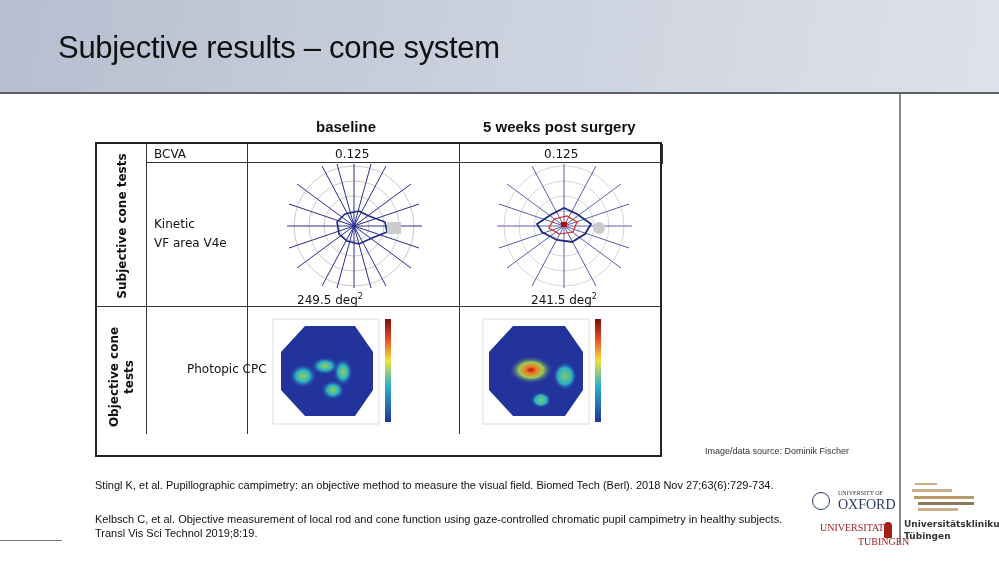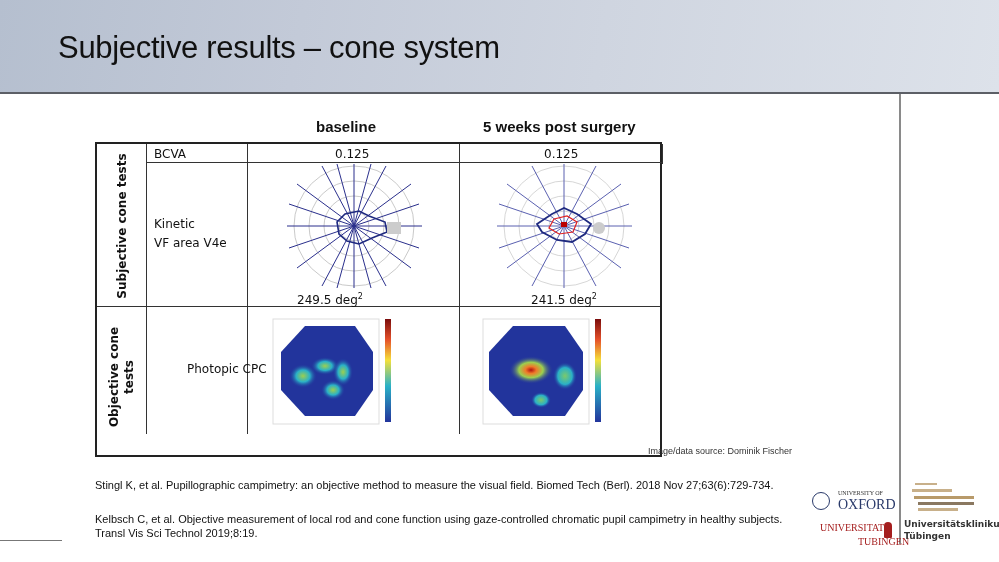--- a/index.html
+++ b/index.html
@@ -10,21 +10,21 @@
   .title { position:absolute; left:58px; top:30px; font-size:31px; color:#111; letter-spacing:-0.3px; }
   .vline { position:absolute; left:899px; top:94px; width:2px; height:450px; background:#8a8a8a; }
   .foot-line { position:absolute; left:0; top:540px; width:62px; height:1px; background:#777; }
 
   .col-head { position:absolute; top:118px; font-family:Liberation Sans, sans-serif; font-weight:bold; font-size:15px; color:#111; }
   .tbl { position:absolute; left:95px; top:142px; width:567px; height:315px; border:2px solid #222; box-sizing:border-box; }
   .cell-line { position:absolute; background:#333; }
   .txt { position:absolute; font-family:"DejaVu Sans", sans-serif; font-size:12px; color:#111; }
   .vert { position:absolute; font-family:"DejaVu Sans", sans-serif; font-weight:bold; font-size:12px; color:#111; transform:rotate(-90deg); transform-origin:center center; text-align:center; white-space:nowrap; }
   .deg { position:absolute; font-family:"DejaVu Sans", sans-serif; font-size:12px; color:#111; }
-  .source { position:absolute; left:648px; top:446px; font-size:9px; color:#333; }
+  .source { position:absolute; left:705px; top:446px; font-size:9px; color:#333; }
   .ref { position:absolute; left:95px; font-size:11px; color:#111; line-height:14px; width:700px; }
   .logo-txt { position:absolute; font-family:"Liberation Serif", serif; color:#333; }
 </style>
 </head>
 <body>
 
 <div class="header"></div>
 <div class="header-line"></div>
 <div class="title">Subjective results – cone system</div>
 <div class="vline"></div>

